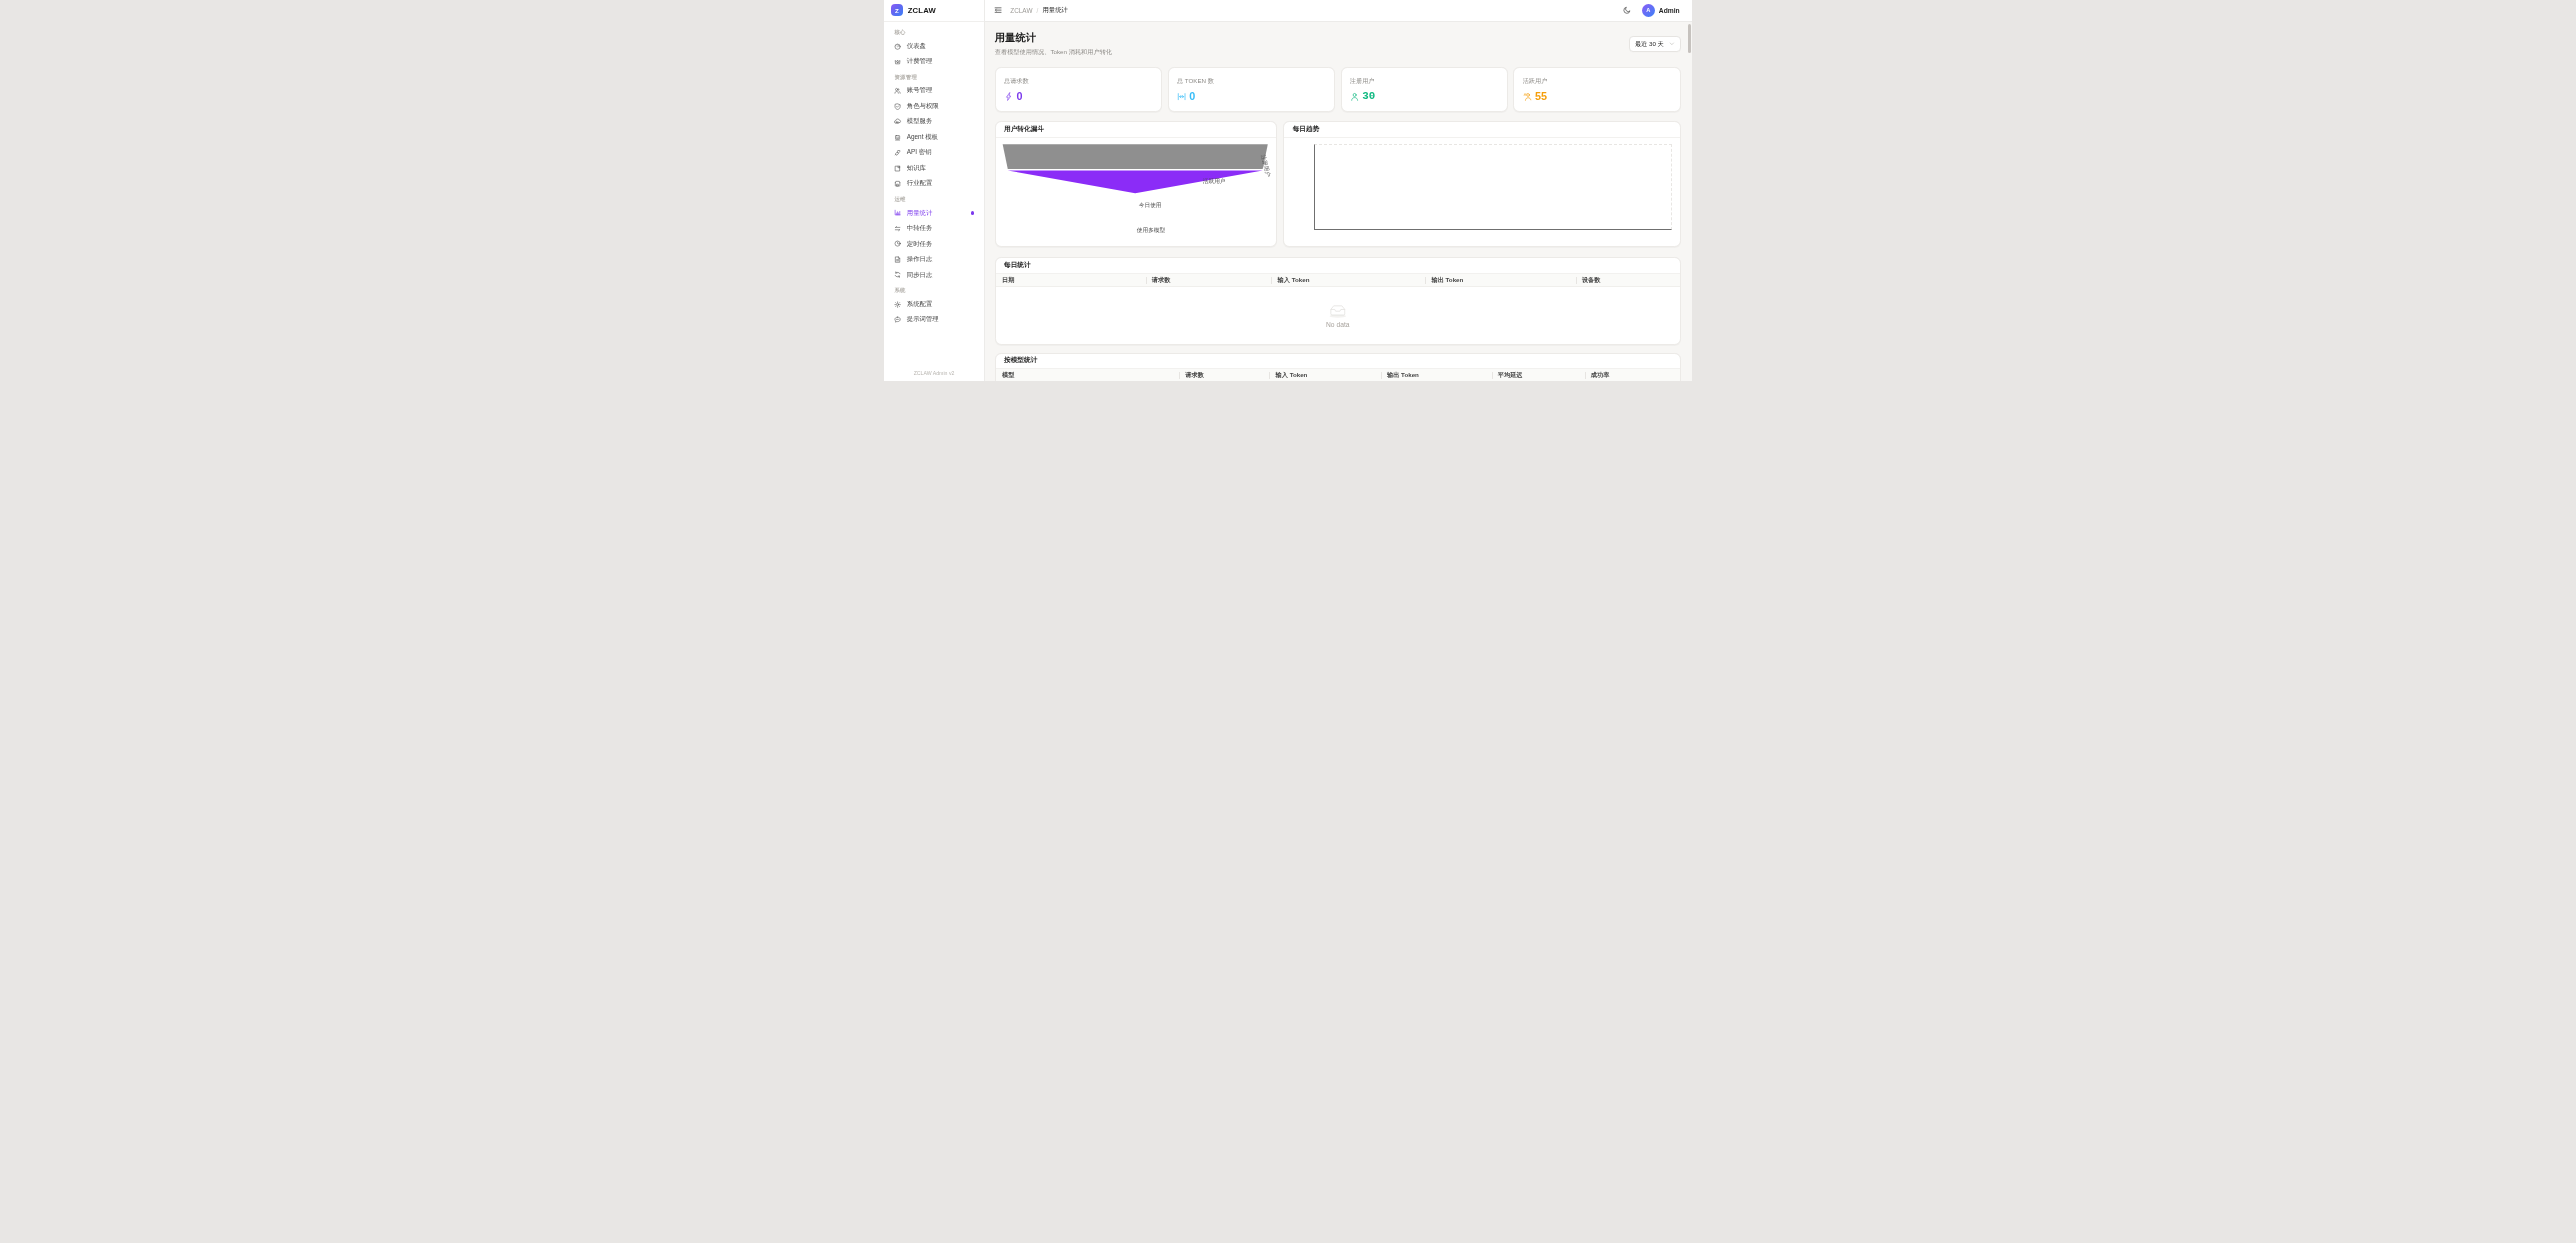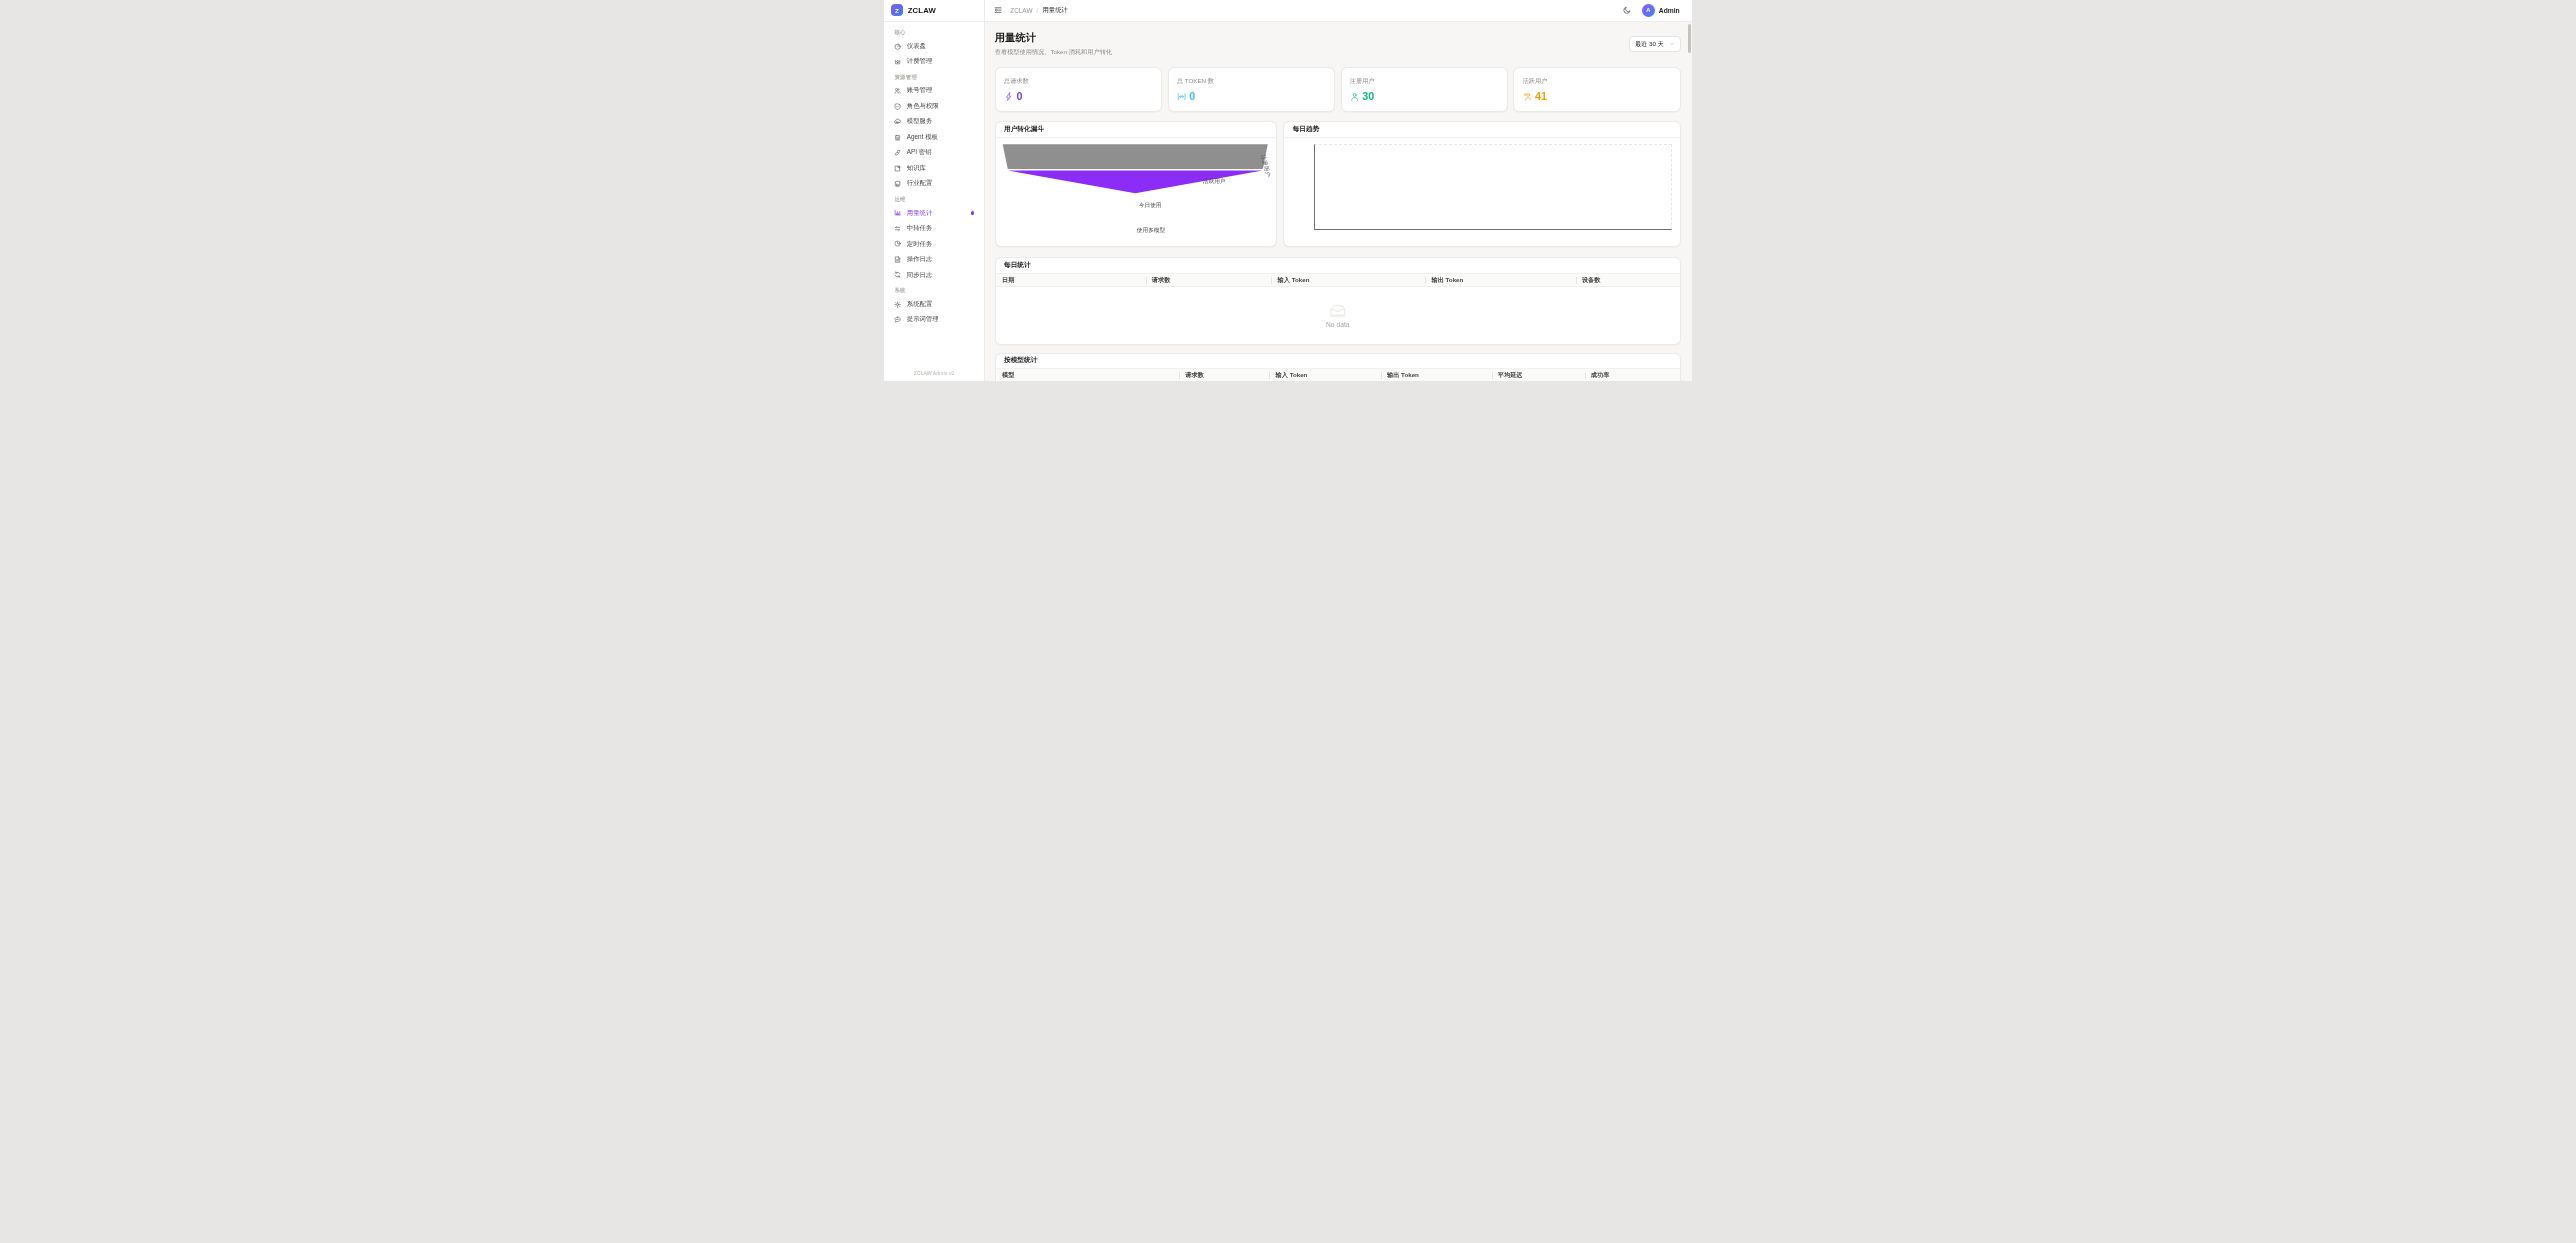--- a/index.html
+++ b/index.html
@@ -322,34 +322,34 @@
         </div>
         <div class="stat-card">
           <div class="stat-label">注册用户</div>
           <div class="stat-value-row" style="color: rgb(16, 185, 129);">
             <span class="sicon">
               <svg viewBox="0 0 16 16" fill="none" stroke="currentColor" stroke-width="1.2" stroke-linecap="round" stroke-linejoin="round">
                 <circle cx="8" cy="5.1" r="2.6"></circle>
                 <path d="M2.9 14.3c0-2.9 2.3-4.7 5.1-4.7s5.1 1.8 5.1 4.7"></path>
               </svg>
             </span>
-            <span class="stat-value" style="color: rgb(16, 185, 129);">30</span>
+            <span class="stat-value" style="color: rgb(16, 185, 129); font-family: Liberation Mono, monospace;">30</span>
           </div>
         </div>
         <div class="stat-card">
           <div class="stat-label">活跃用户</div>
           <div class="stat-value-row" style="color: rgb(245, 158, 11);">
             <span class="sicon">
               <svg viewBox="0 0 16 16" fill="none" stroke="currentColor" stroke-width="1.2" stroke-linecap="round" stroke-linejoin="round">
                 <circle cx="8.7" cy="5.1" r="2.4"></circle>
                 <path d="M4.2 14.3c.2-2.7 2.1-4.4 4.7-4.4 2.4 0 4.1 1.4 4.5 3.6"></path>
                 <path d="M3.3 2.7A6.6 6.6 0 0 0 2 5.6M5 3.6a4.2 4.2 0 0 0-.8 1.8"></path>
               </svg>
             </span>
-            <span class="stat-value" style="color: rgb(245, 158, 11);">41</span>
+            <span class="stat-value" style="color: rgb(245, 158, 11);">55</span>
           </div>
         </div>
       </div>
 
     <div class="charts-row">
 
       <section class="card chart-card">
         <div class="card-title">用户转化漏斗</div>
         <div class="funnel-body">
           <svg class="funnel" viewBox="0 0 547 215" preserveAspectRatio="none">

